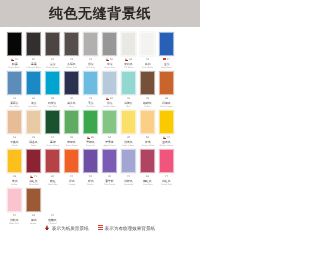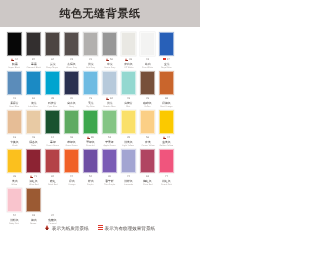--- a/index.html
+++ b/index.html
@@ -11,21 +11,21 @@
   }
   .page { position: relative; width: 200px; height: 267px; background:#fff; }
 
   
   .header {
     width: 200px; height: 27px;
     background: #cdc8c6;
     display: flex; align-items: center; justify-content: center;
   }
   .header-title {
-    font-size: 11px; font-weight: bold; color: #2b2724;
+    font-size: 14px; font-weight: bold; color: #2b2724;
     letter-spacing: 0.6px;
   }
 
   
   .grid {
     padding: 4px 5px 0 5px;
   }
   .row {
     display: flex;
     width: 190px;

